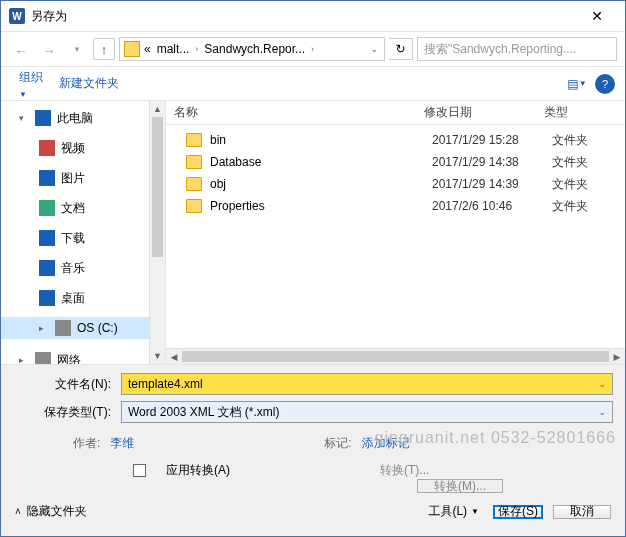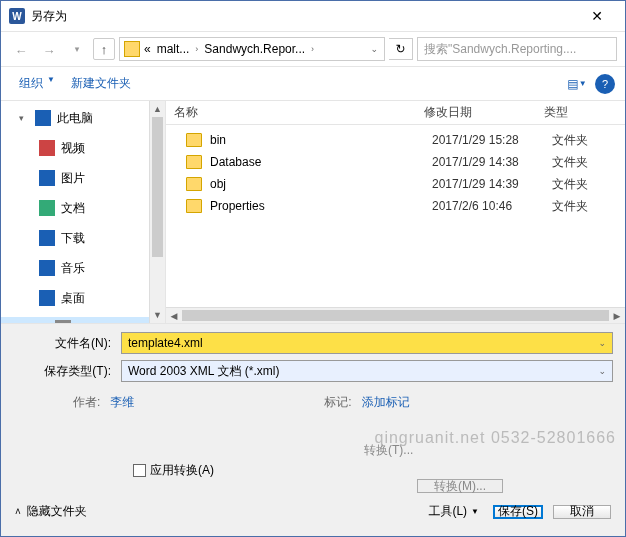--- a/index.html
+++ b/index.html
@@ -12,21 +12,21 @@
   .navbar { height:35px; display:flex; align-items:center; padding:0 8px; gap:4px; border-bottom:1px solid #e5e5e5; }
   .navbtn { width:24px; height:24px; border-radius:2px; display:flex; align-items:center; justify-content:center; color:#999; cursor:pointer; font-size:13px; }
   .navbtn.up { color:#333; border:1px solid #ccc; width:22px; height:22px; }
   .addrbox { flex:1; height:24px; border:1px solid #ccc; display:flex; align-items:center; padding:0 4px; gap:2px; }
   .addr-icon { width:16px; height:16px; background:#ffd86b; border:1px solid #d4a500; }
   .crumb { padding:0 2px; }
   .crumb-sep { color:#666; font-size:9px; padding:0 2px; }
   .refresh { width:24px; height:22px; border:1px solid #ccc; border-left:none; display:flex; align-items:center; justify-content:center; }
   .searchbox { width:200px; height:24px; border:1px solid #ccc; padding:0 6px; display:flex; align-items:center; color:#999; }
   .toolbar { height:34px; display:flex; align-items:center; padding:0 10px; background:#fff; border-bottom:1px solid #e5e5e5; }
-  .tb-btn { padding:4px 8px; color:#1a5fb4; cursor:pointer; display:flex; align-items:flex-start; gap:4px; }
+  .tb-btn { padding:4px 8px; color:#1a5fb4; cursor:pointer; display:flex; align-items:flex-start; gap:4px;flex-direction:column; }
   .tb-spacer { flex:1; }
   .tb-icon { width:24px; height:22px; border:1px solid transparent; display:flex; align-items:center; justify-content:center; color:#1a5fb4; cursor:pointer; }
   .tb-icon.help { width:20px; height:20px; border-radius:50%; background:#1a5fb4; color:#fff; font-size:11px; margin-left:6px; }
   .body { flex:1; display:flex; min-height:0; }
   .sidebar { width:165px; border-right:1px solid #e5e5e5; overflow:hidden; padding-top:6px; position:relative; }
   .tree-item { height:22px; display:flex; align-items:center; padding-left:18px; gap:6px; cursor:pointer; }
   .tree-item.l2 { padding-left:38px;margin-top:8px; }
   .tree-item.sel { background:#cde8ff; }
   .t-exp { width:10px; font-size:9px; color:#666; display:inline-block; }
   .t-icon { width:16px; height:16px; display:inline-block; }
@@ -60,21 +60,21 @@
   .form-row { display:flex; align-items:center; margin-bottom:6px; }
   .form-label { width:108px; text-align:right; padding-right:10px; }
   .form-input { flex:1; height:22px; border:1px solid #999; background:#fde047; padding:0 6px; display:flex; align-items:center; justify-content:space-between; }
   .form-input.sel { background:#e8f0fe; }
   .dd-arr { font-size:9px; color:#666; }
   .meta-row { display:flex; padding:6px 0 0 60px; gap:40px; }
   .meta-item { display:flex; gap:10px; }
   .meta-label { color:#666; }
   .meta-val { color:#1a5fb4; }
   .conv-row { display:flex; padding:10px 0 4px 120px; align-items:center; gap:40px; }
-  .chk { display:flex; align-items:center; gap:4px;margin-top:41px; }
+  .chk { display:flex; align-items:center; gap:20px; }
   .chk-box { width:13px; height:13px; border:1px solid #666; background:#fff; }
   .conv-btn-area { display:flex; align-items:center; gap:10px; }
   .btn { height:14px; border:1px solid #aaa; background:linear-gradient(#fff,#e8e8e8); padding:0 16px; display:flex; align-items:center; cursor:pointer; }
   .btn.disabled { color:#888; background:#eee; cursor:default; }
   .footer { display:flex; align-items:center; padding:8px 2px 2px; gap:10px; }
   .hide-folders { display:flex; align-items:center; gap:6px; cursor:pointer; }
   .f-spacer { flex:1; }
   .tools-btn { padding:2px 4px; cursor:pointer; display:flex; align-items:center; gap:4px;margin-left:36px; }
   .btn.primary { border:2px solid #0078d4; padding:0 3px; }
   .watermark { position:absolute; right:10px; bottom:90px; color:#bbb; font-size:16px; letter-spacing:1px; pointer-events:none; }

